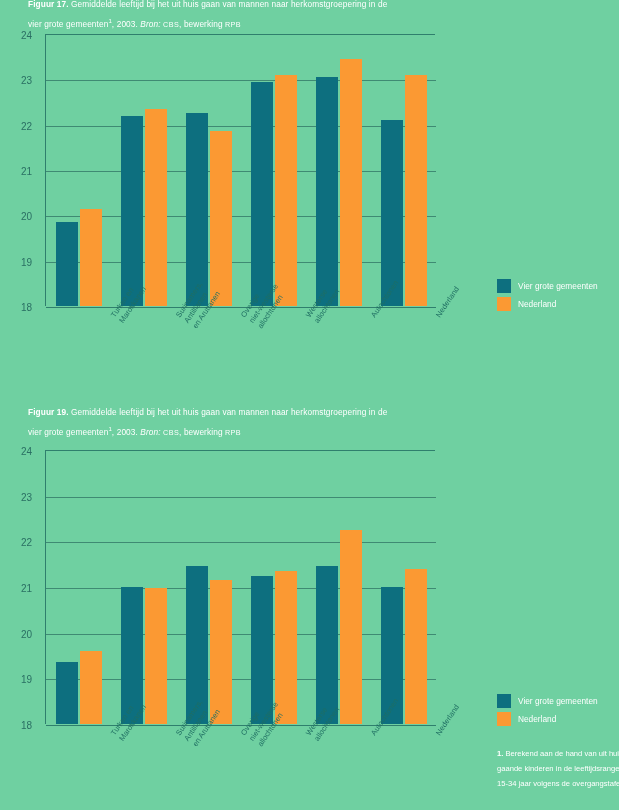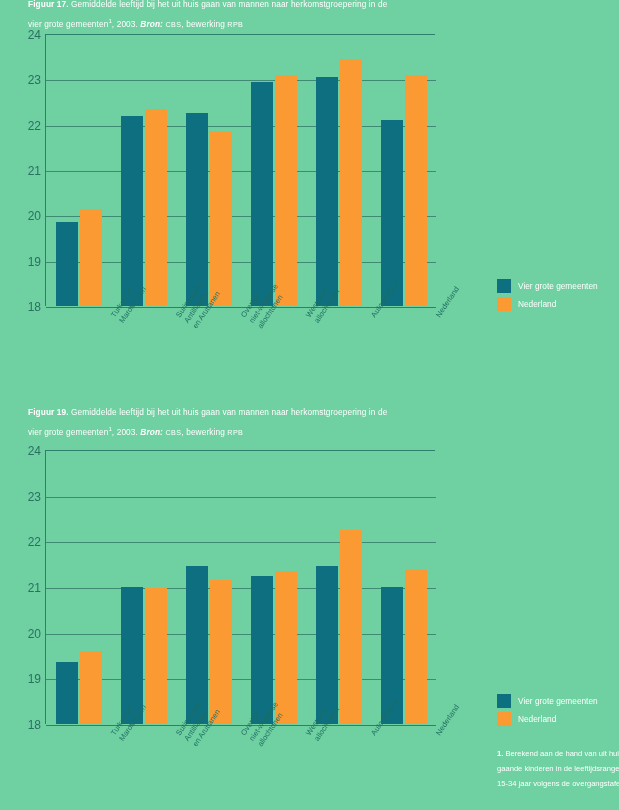--- a/index.html
+++ b/index.html
@@ -30,21 +30,20 @@
     line-height: 17px;
     color: #ffffff;
     letter-spacing: 0.1px;
   }
   .caption .figlabel {
     font-weight: bold;
     color: #ffffff;
   }
   .caption .it {
     font-style: italic;
-    font-weight: bold;
   }
   .caption .sc {
     font-size: 7.2px;
     letter-spacing: 0.4px;
   }
   .caption sup {
     font-size: 6px;
     vertical-align: super;
   }
 
@@ -73,23 +72,23 @@
   .axis-bottom {
     position: absolute;
     left: 0;
     width: 390px;
     height: 0;
     border-top: 1px solid #2f7f6d;
   }
   .ytick {
     position: absolute;
     right: 100%;
-    margin-right: 5px;
+    margin-right: 14px;
     transform: translateY(-50%);
-    font-size: 12px;
+    font-size: 10px;
     color: #2a6f63;
     white-space: nowrap;
   }
   .bar {
     position: absolute;
     bottom: 0;
     width: 22px;
   }
   .bar.teal { background: #0d6f7f; }
   .bar.orange { background: #fb9933; }

